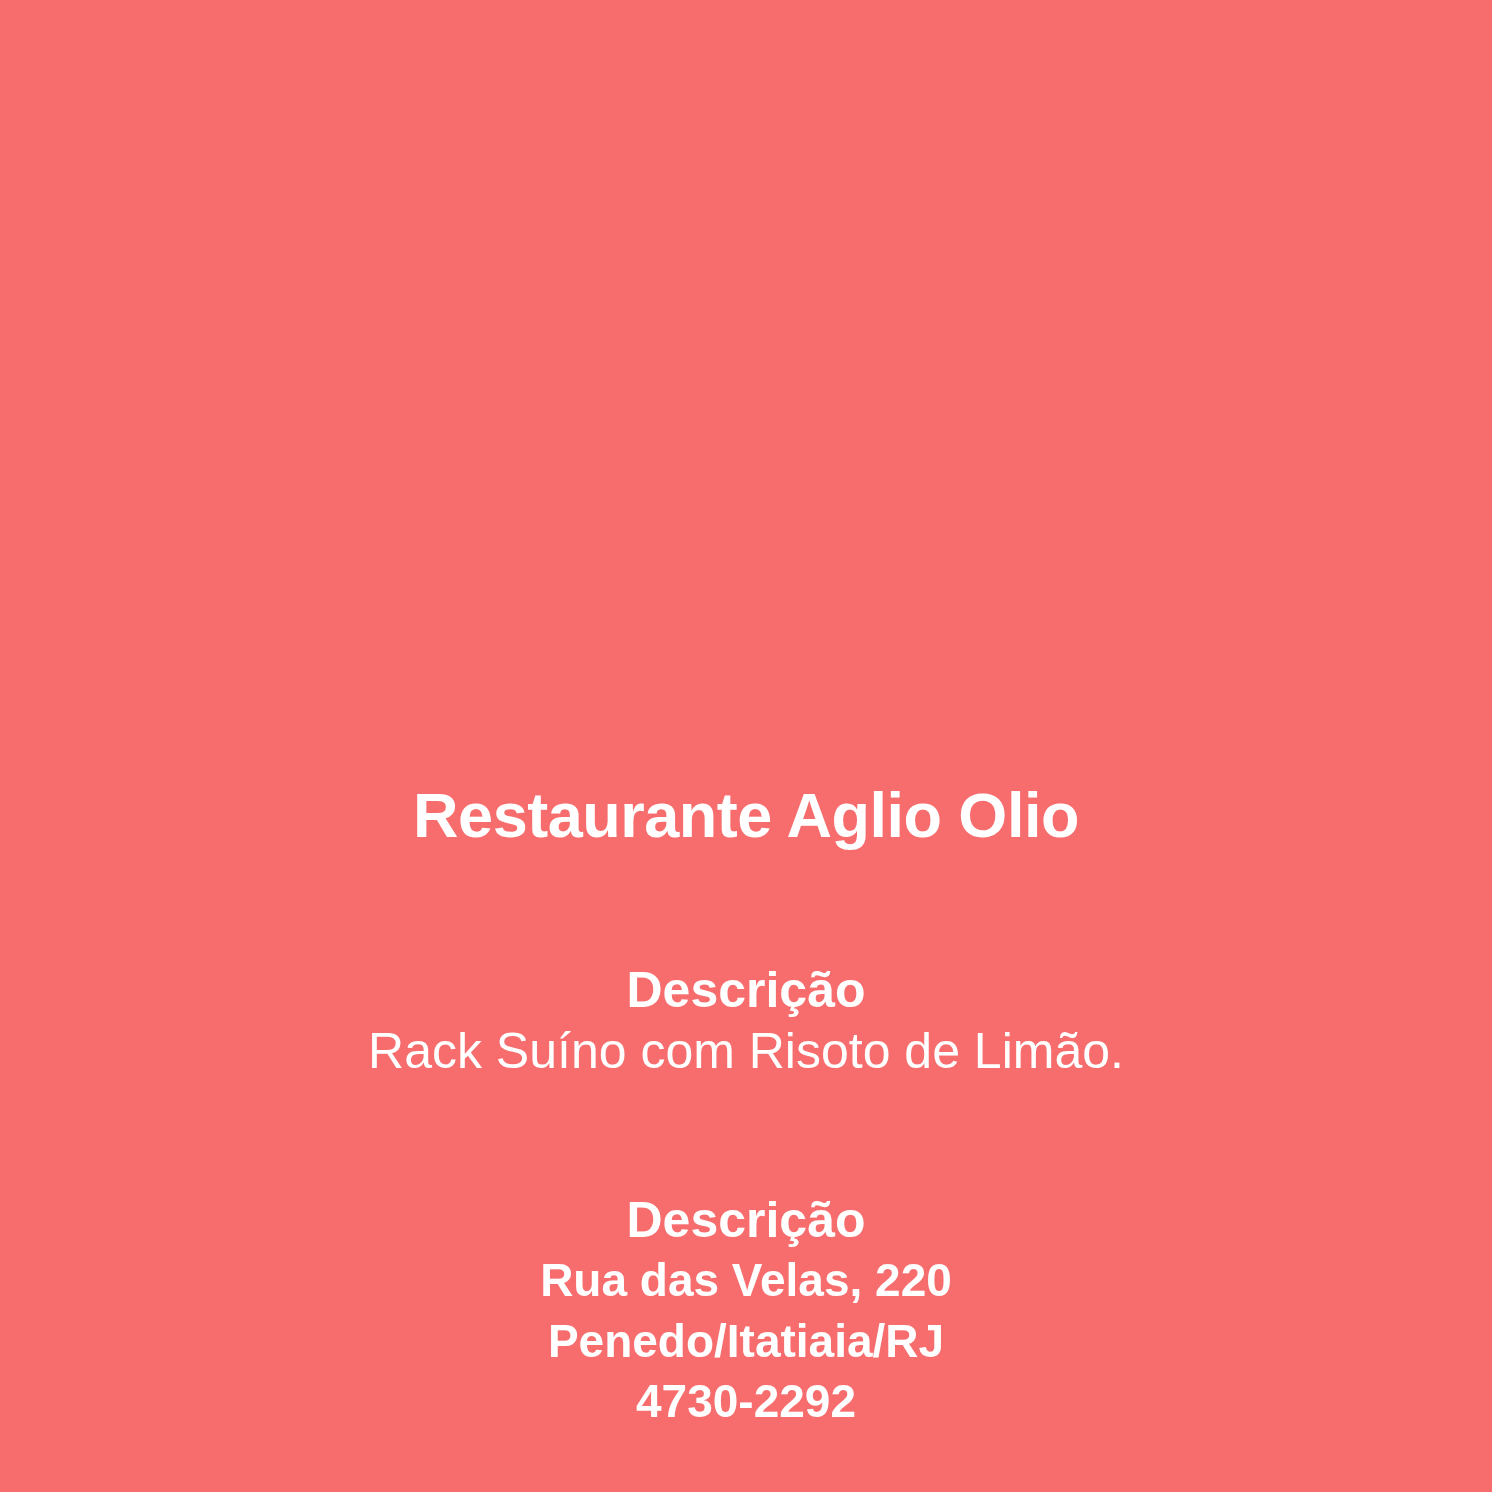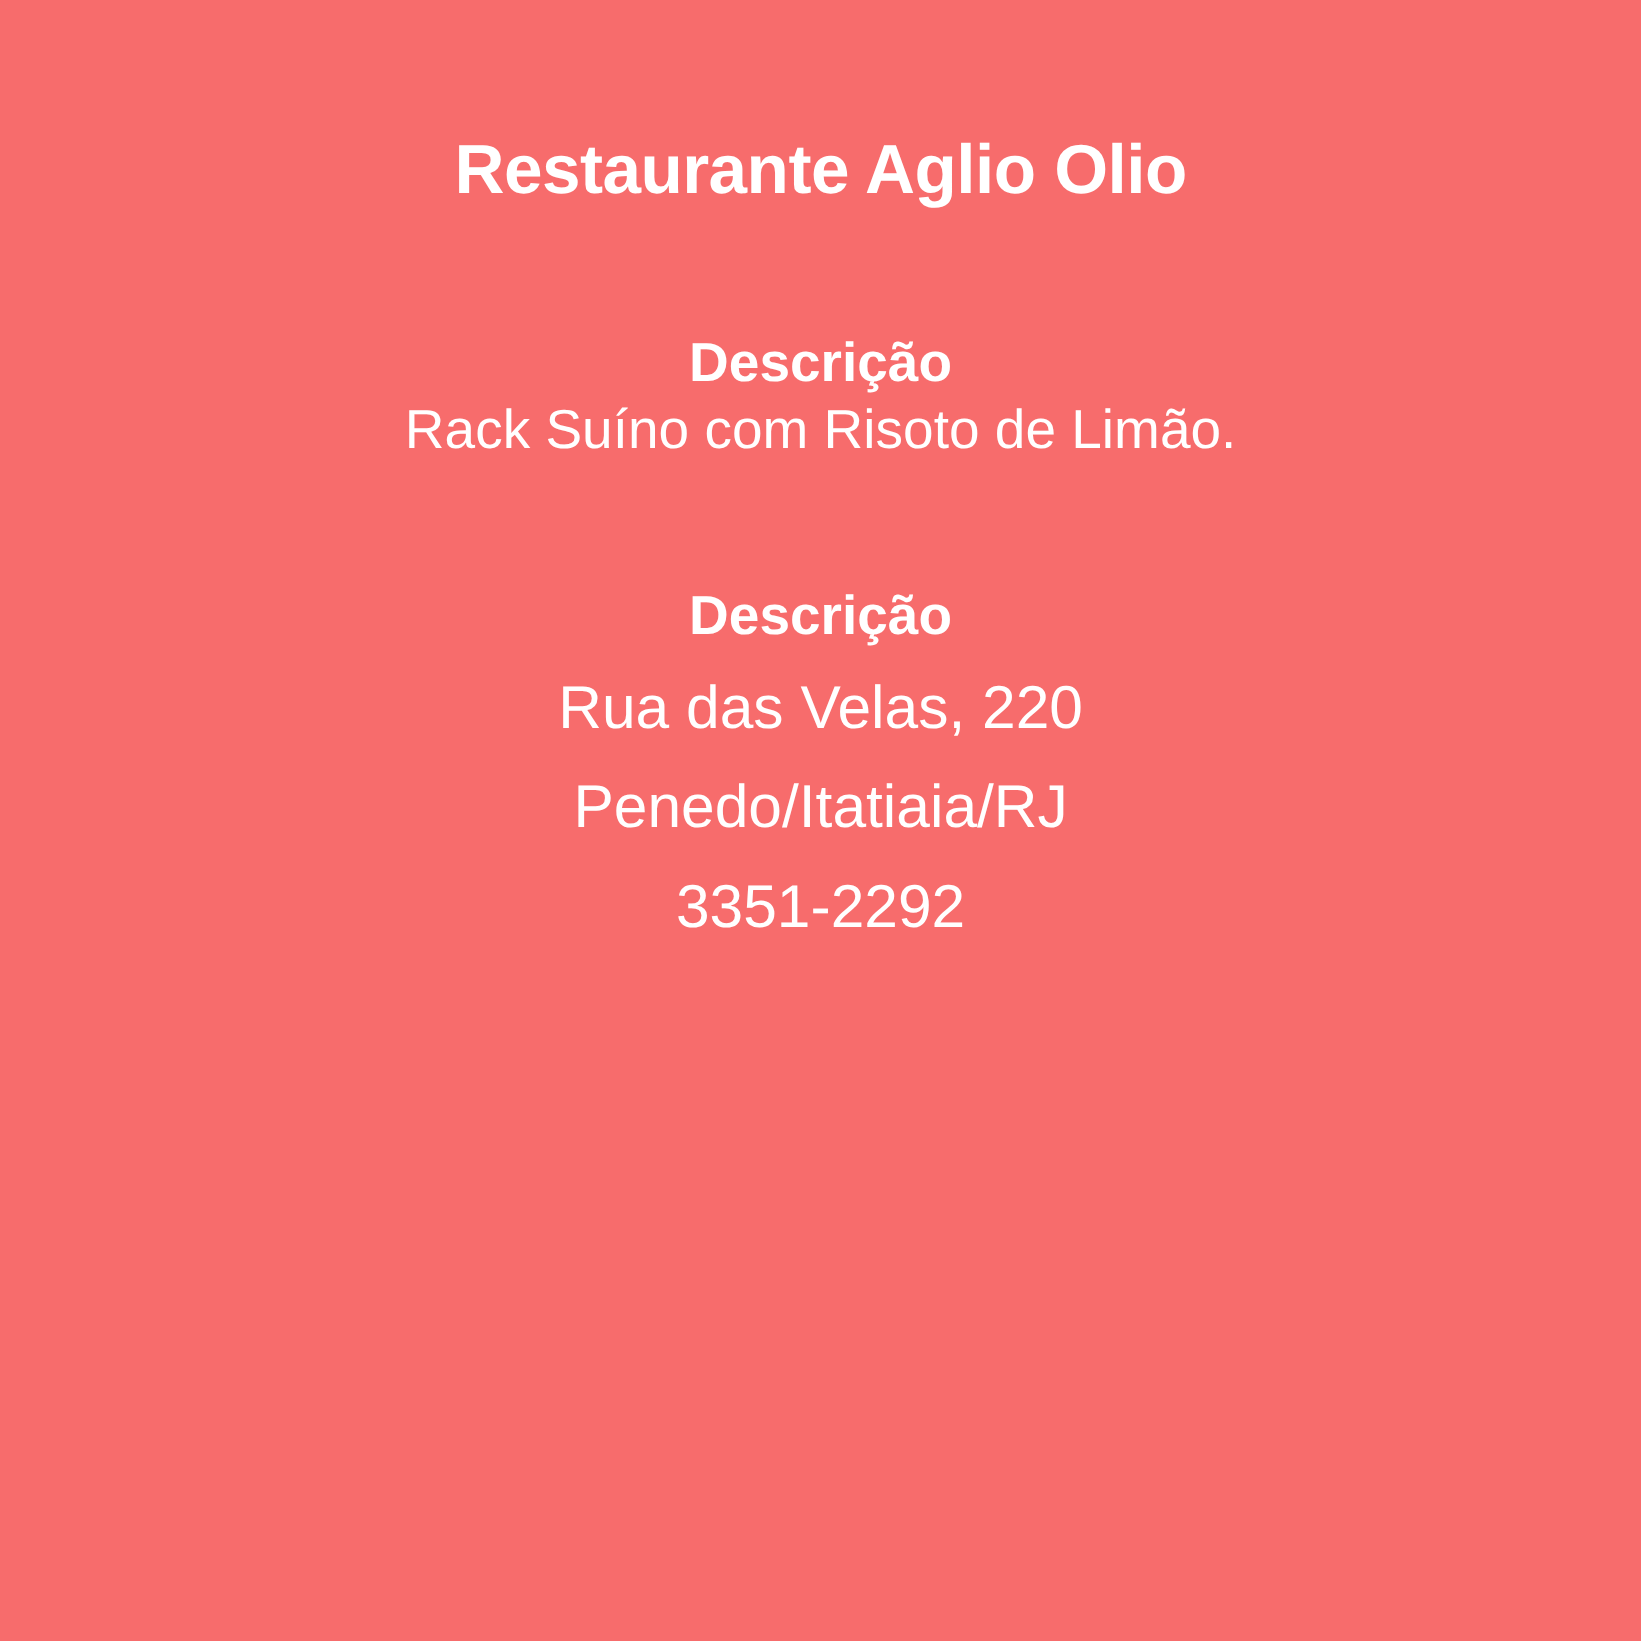--- a/index.html
+++ b/index.html
@@ -16,20 +16,21 @@
   }
   .card {
     width: 1492px;
     height: 1492px;
     box-sizing: border-box;
     padding: 120px 60px 60px 60px;
     display: flex;
     flex-direction: column;
     align-items: center;
     text-align: center;
+    justify-content: flex-end;
   }
   .restaurant-name {
     font-size: 63px;
     font-weight: bold;
     line-height: 1.1;
     letter-spacing: -0.5px;
     margin: 0;
   }
   .dish-name {
     font-size: 58px;
@@ -51,40 +52,40 @@
   .section-value {
     font-size: 50px;
     font-weight: normal;
     line-height: 1.25;
     margin: 0;
   }
   .sec-descricao { padding-top: 112px; }
   .sec-valor     { padding-top: 112px; }
   .sec-endereco  { padding-top: 110px; }
   .addr-line {
-    font-size: 55px;
-    font-weight: normal;
+    font-size: 46px;
+    font-weight: bold;
     line-height: 1.32;
-    margin: 18px;
+    margin: 0;
   }
 </style>
 </head>
 <body style="background: rgb(247, 108, 108); color: rgb(255, 255, 255);">
 
 <div class="card">
 
   <h1 class="restaurant-name">Restaurante Aglio Olio</h1>
 
 
   <div class="section sec-descricao">
     <div class="section-title">Descrição</div>
     <div class="section-value">Rack Suíno com Risoto de Limão.</div>
   </div>
 
 
   <div class="section sec-endereco">
     <div class="section-title">Descrição</div>
     <div class="addr-line">Rua das Velas, 220</div>
     <div class="addr-line">Penedo/Itatiaia/RJ</div>
-    <div class="addr-line">3351-2292</div>
+    <div class="addr-line">4730-2292</div>
   </div>
 
 </div>
 
 </body></html>

